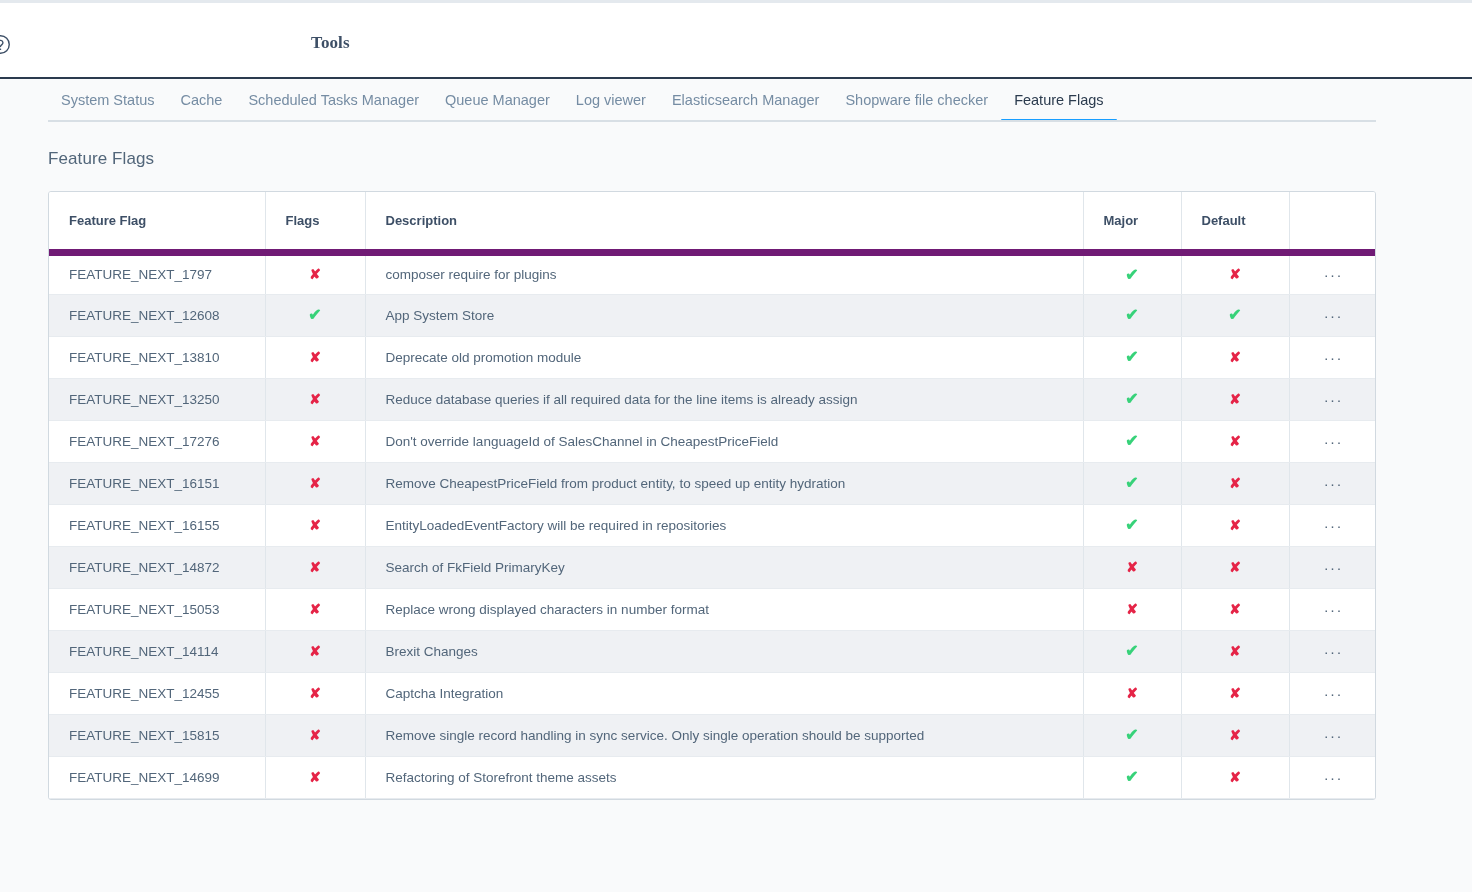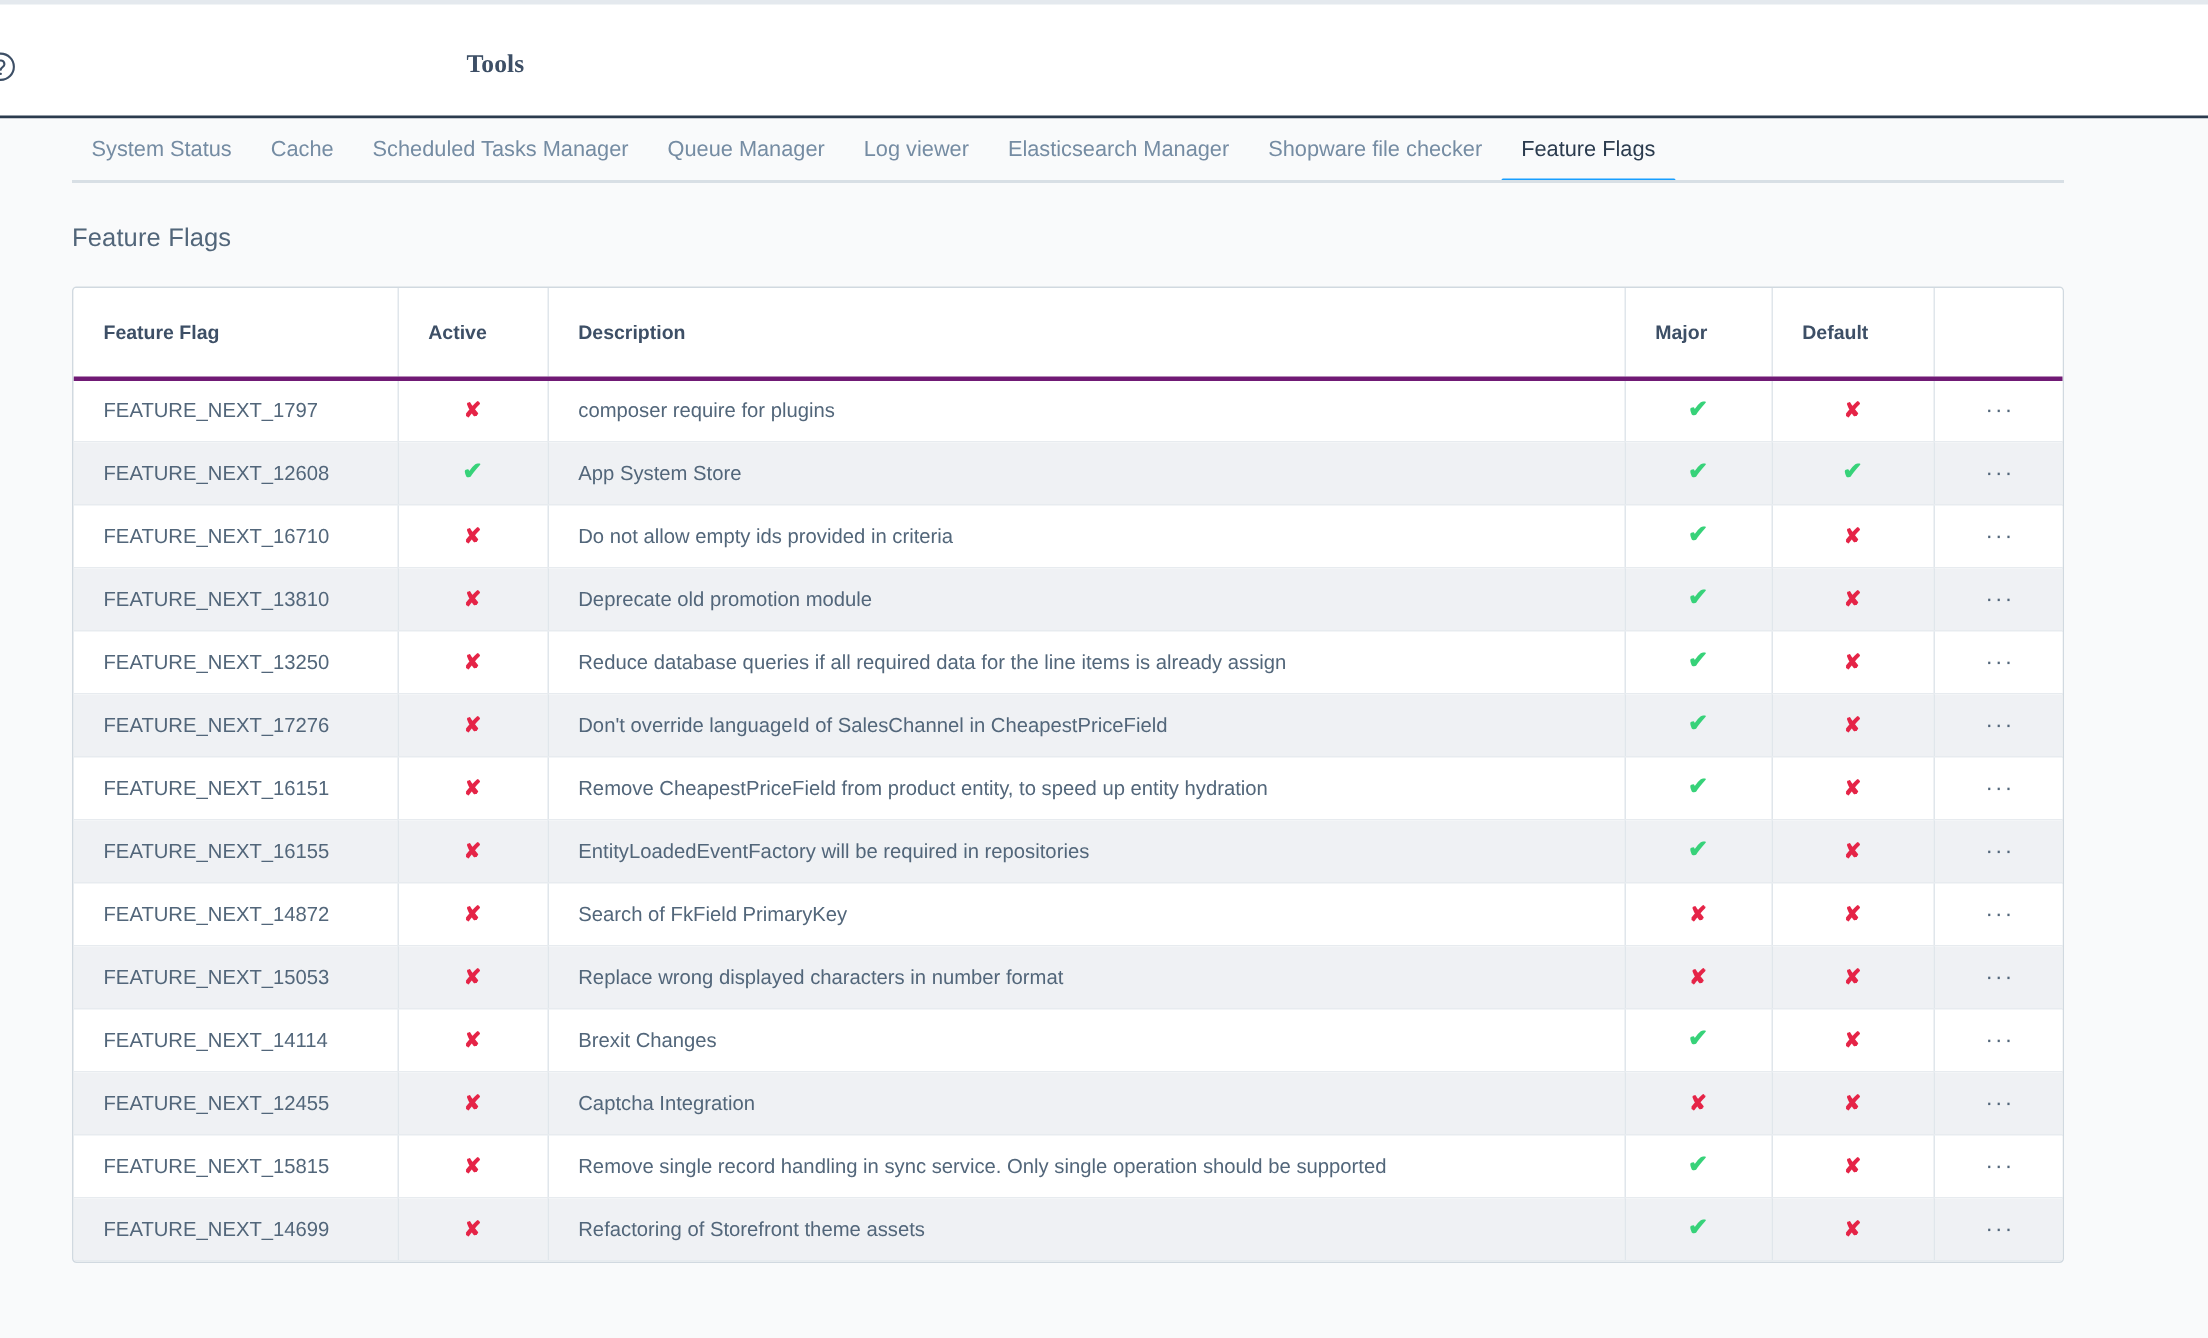--- a/index.html
+++ b/index.html
@@ -114,21 +114,21 @@
     table-layout: fixed;
   }
   thead th {
     height: 60px;
     font-size: 13px;
     font-weight: bold;
     color: #3d4f66;
     text-align: left;
     padding: 0 20px;
     background: #ffffff;
-    border-bottom: 3px solid #701a75;
+    border-bottom: 7px solid #701a75;
     border-right: 1px solid #e0e6eb;
     vertical-align: middle;
   }
   thead th:last-child { border-right: none; }
 
   tbody td {
     height: 42px;
     font-size: 13.5px;
     color: #52667a;
     padding: 0 20px;
@@ -212,21 +212,21 @@
         <col class="col-flag">
           <col class="col-active">
           <col class="col-desc">
         <col class="col-major">
           <col class="col-default">
           <col class="col-ctx">
       </colgroup>
       <thead>
         <tr>
           <th>Feature Flag</th>
-          <th>Active</th>
+          <th>Flags</th>
           <th>Description</th>
           <th>Major</th>
           <th>Default</th>
           <th></th>
         </tr>
       </thead>
       <tbody id="tbody">
           <tr>
             <td>FEATURE_NEXT_1797</td>
             <td class="c-active"><span class="mark no">✘</span></td>
@@ -237,28 +237,20 @@
           </tr>
           <tr>
             <td>FEATURE_NEXT_12608</td>
             <td class="c-active"><span class="mark yes">✔</span></td>
             <td>App System Store</td>
             <td class="c-major"><span class="mark yes">✔</span></td>
             <td class="c-default"><span class="mark yes">✔</span></td>
             <td class="c-ctx"><span class="ctx-dots">···</span></td>
           </tr>
           <tr>
-            <td>FEATURE_NEXT_16710</td>
-            <td class="c-active"><span class="mark no">✘</span></td>
-            <td>Do not allow empty ids provided in criteria</td>
-            <td class="c-major"><span class="mark yes">✔</span></td>
-            <td class="c-default"><span class="mark no">✘</span></td>
-            <td class="c-ctx"><span class="ctx-dots">···</span></td>
-          </tr>
-          <tr>
             <td>FEATURE_NEXT_13810</td>
             <td class="c-active"><span class="mark no">✘</span></td>
             <td>Deprecate old promotion module</td>
             <td class="c-major"><span class="mark yes">✔</span></td>
             <td class="c-default"><span class="mark no">✘</span></td>
             <td class="c-ctx"><span class="ctx-dots">···</span></td>
           </tr>
           <tr>
             <td>FEATURE_NEXT_13250</td>
             <td class="c-active"><span class="mark no">✘</span></td>

